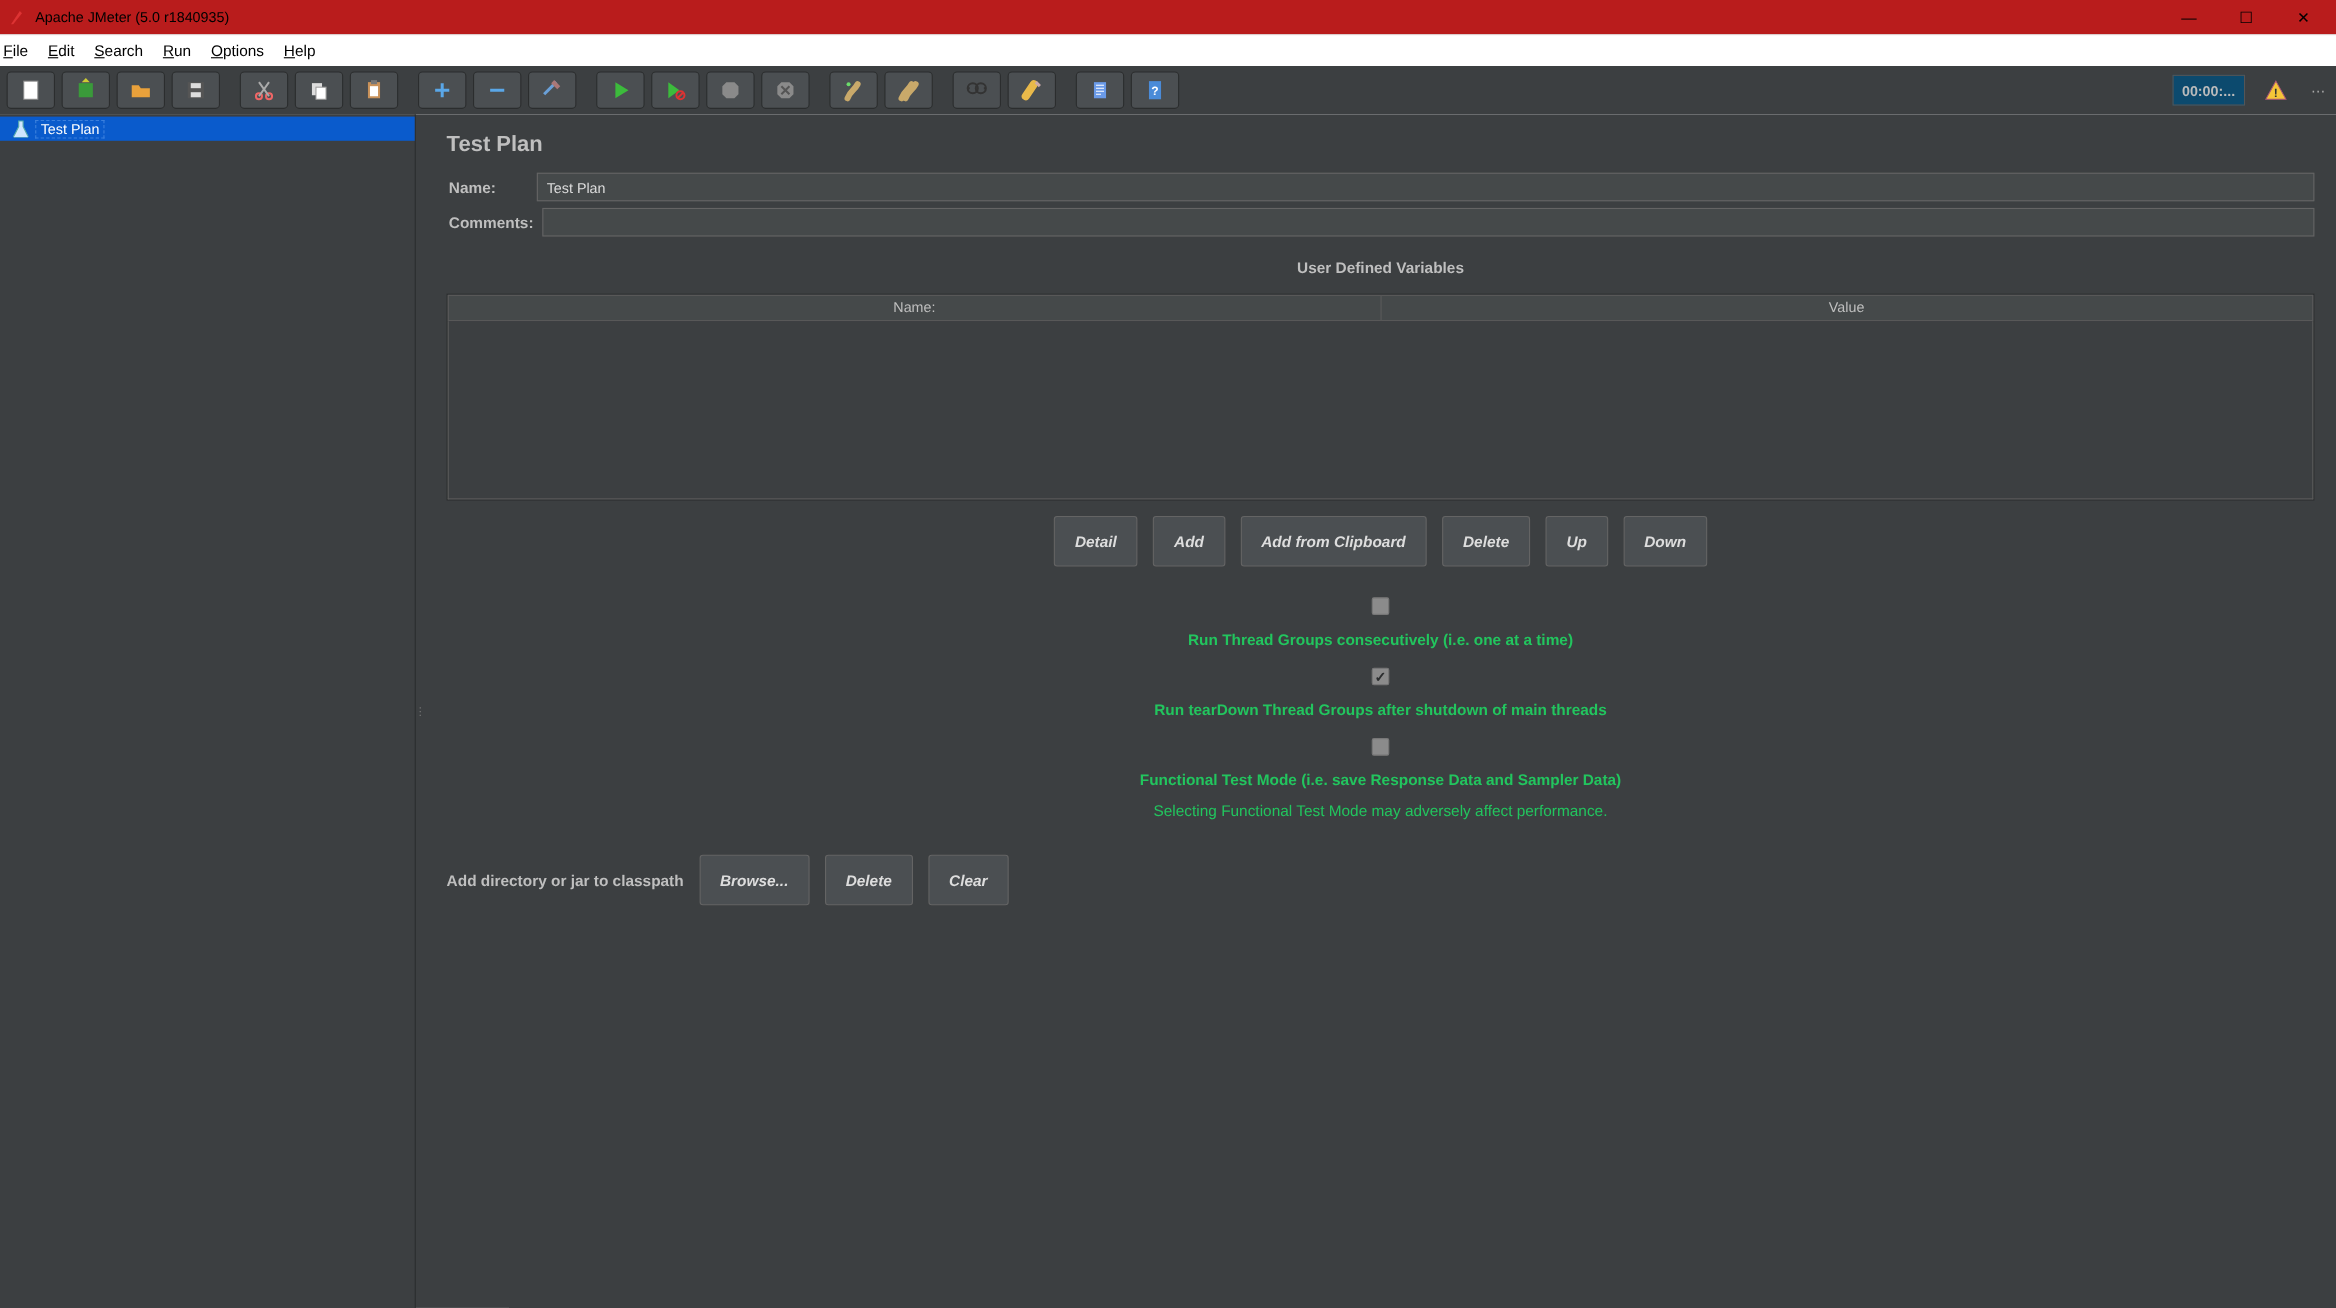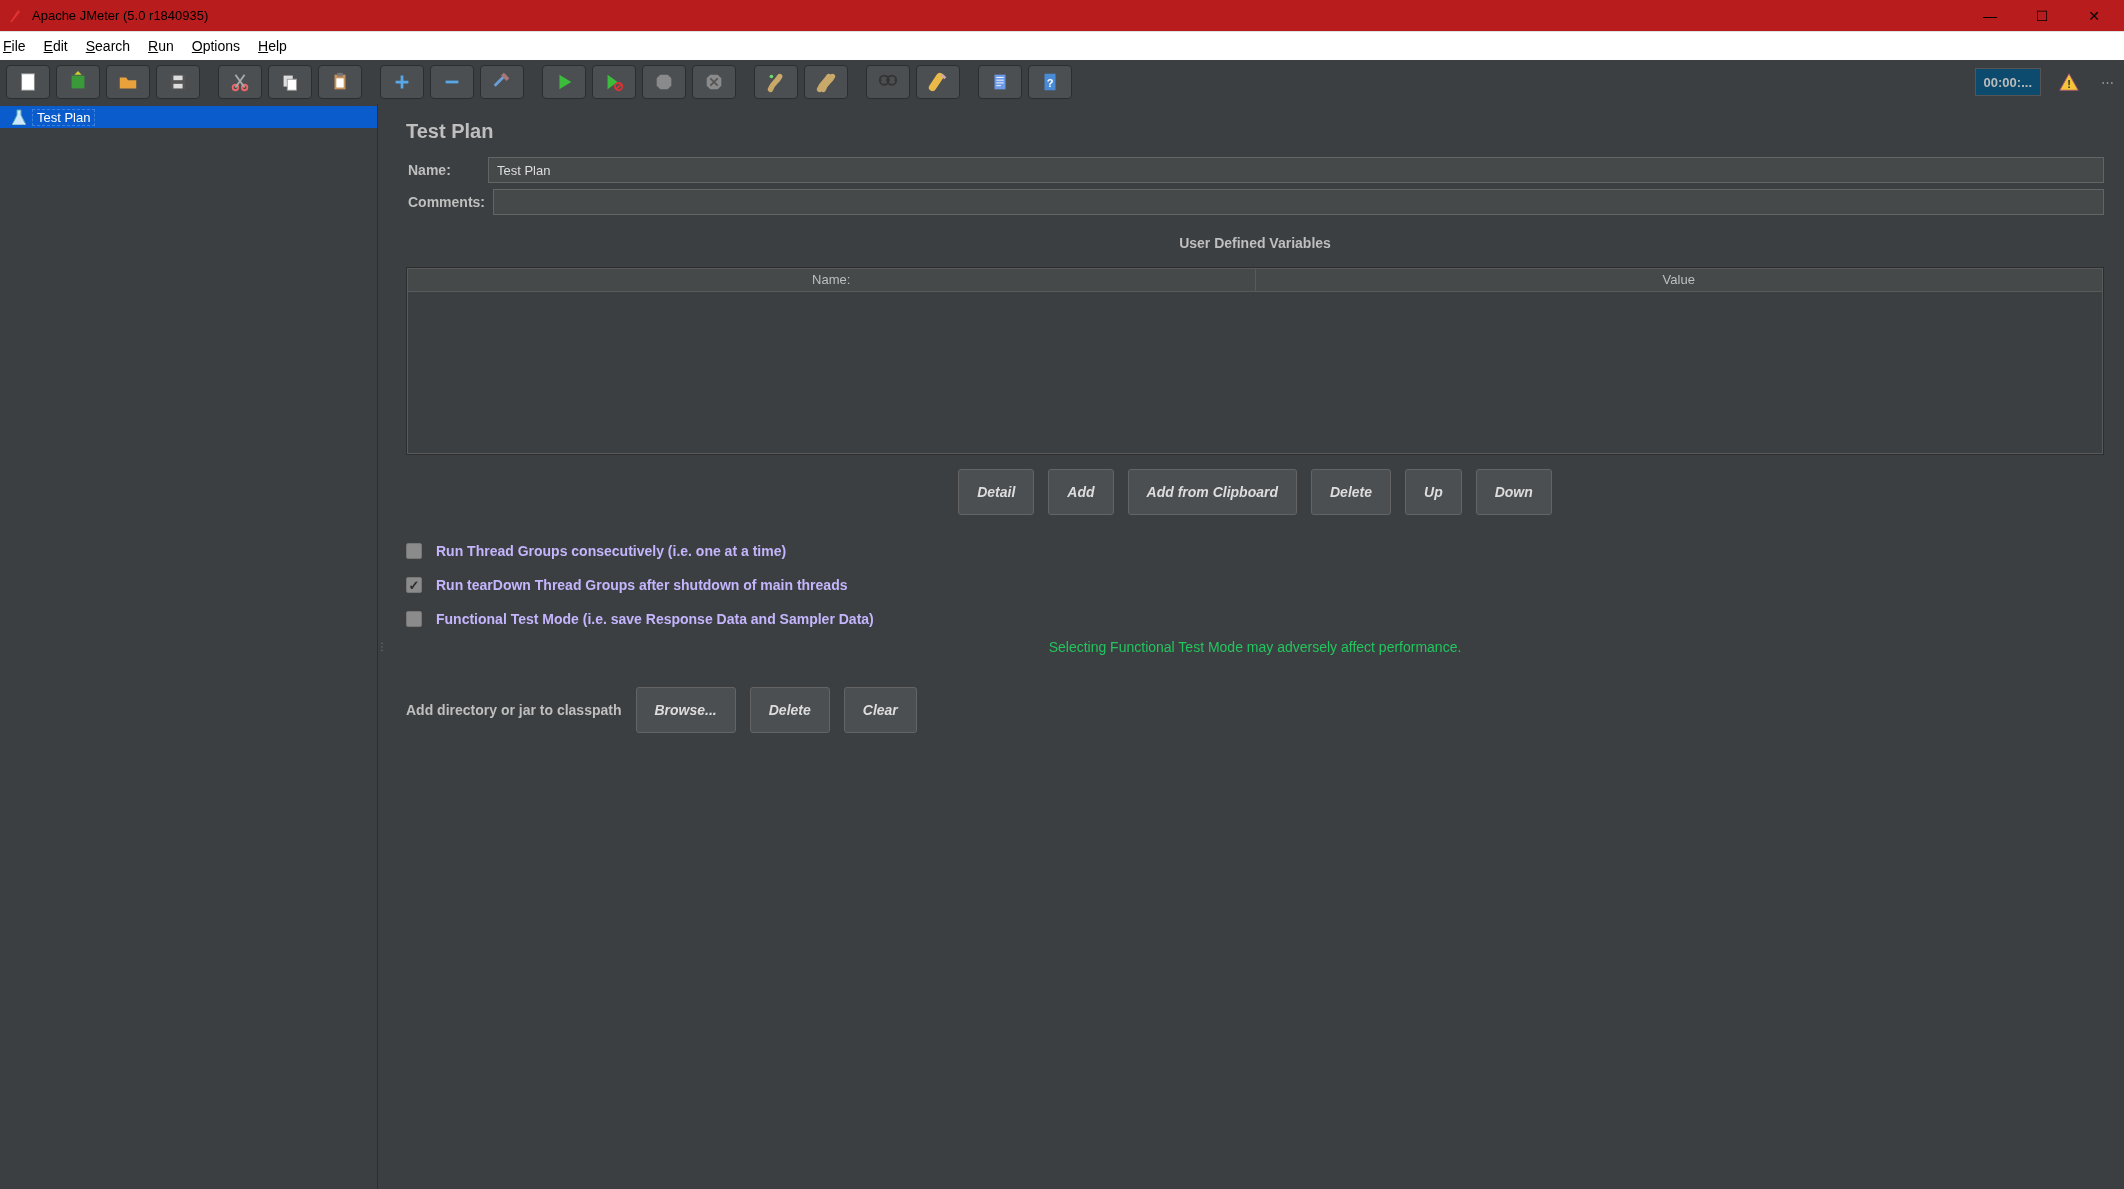--- a/index.html
+++ b/index.html
@@ -168,22 +168,23 @@
   align-items: center;
   font-style: italic;
 }
 .checks { margin-top: 28px; }
 .checkrow {
   display: flex;
   align-items: center;
   gap: 14px;
   margin-bottom: 18px;
   font-weight: bold;
-  color: #c4b5fd;
+  color: #22c55e;
   font-size: 14px;
+  flex-direction: column;
 }
 .cb {
   width: 16px; height: 16px;
   border: 1px solid #777;
   background: #8b8b8b;
   border-radius: 2px;
   display: flex;
   align-items: center;
   justify-content: center;
 }

